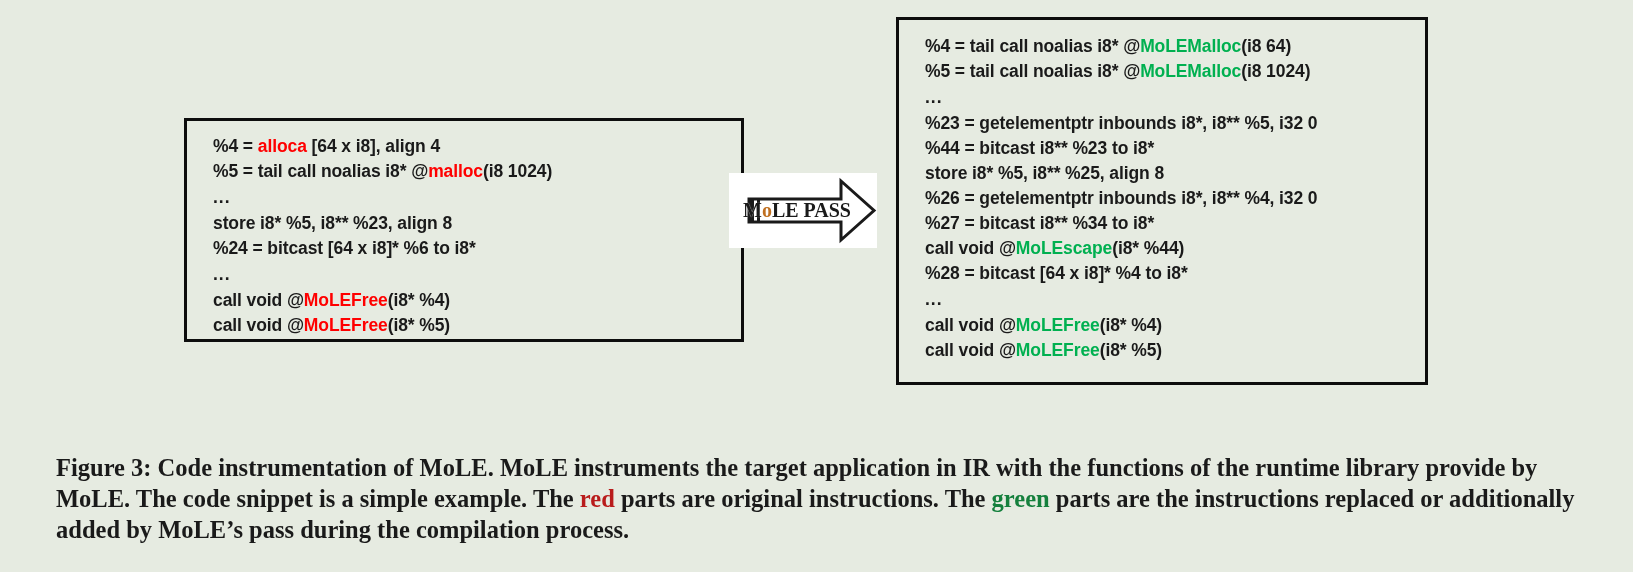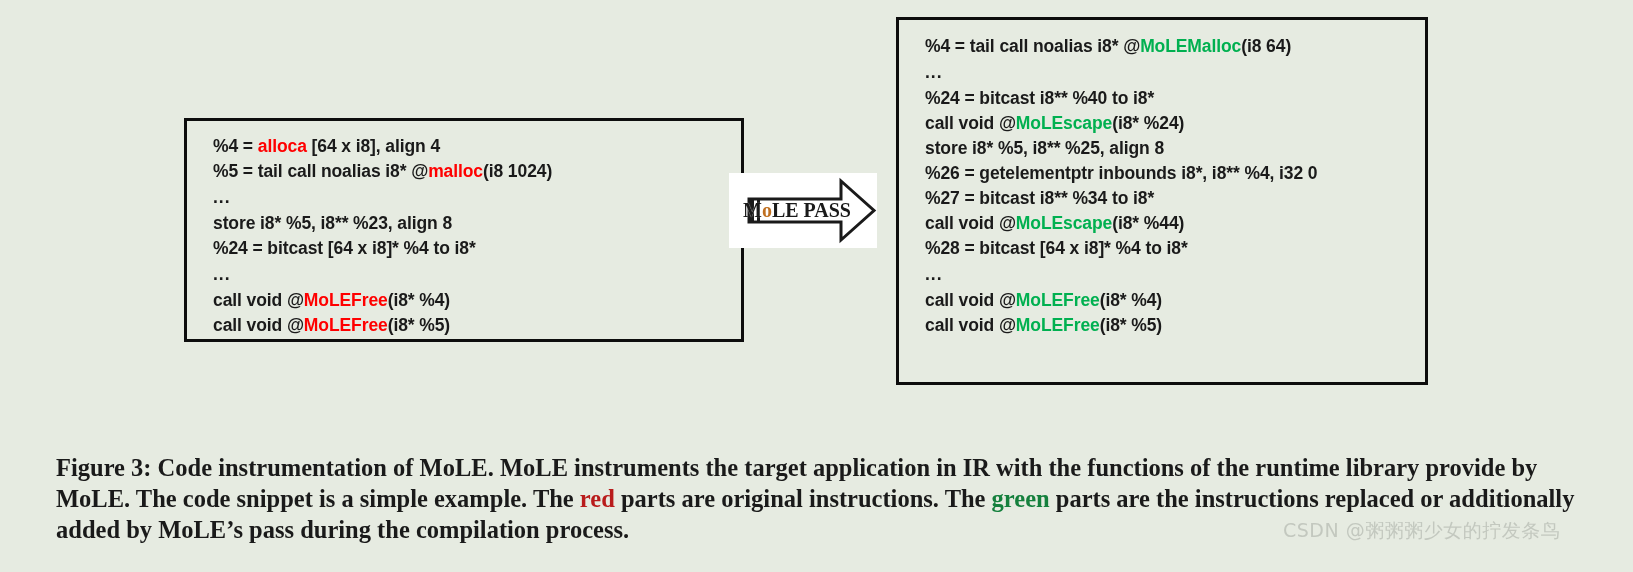--- a/index.html
+++ b/index.html
@@ -134,52 +134,52 @@
 <body>
 
 <div id="figure-root">
 
   <div class="code-box left">
     <ul class="code-list">
         <li class="code-line"><span>%4 = </span><span class="hl-red">alloca</span><span> [64 x i8], align 4</span></li>
         <li class="code-line"><span>%5 = tail call noalias i8* @</span><span class="hl-red">malloc</span><span>(i8 1024)</span></li>
         <li class="code-line ellipsis"><span>...</span></li>
         <li class="code-line"><span>store i8* %5, i8** %23, align 8</span></li>
-        <li class="code-line"><span>%24 = bitcast [64 x i8]* %4 to i8*</span></li>
+        <li class="code-line"><span>%24 = bitcast [64 x i8]* %6 to i8*</span></li>
         <li class="code-line ellipsis"><span>...</span></li>
         <li class="code-line"><span>call void @</span><span class="hl-red">MoLEFree</span><span>(i8* %4)</span></li>
         <li class="code-line"><span>call void @</span><span class="hl-red">MoLEFree</span><span>(i8* %5)</span></li>
       </ul>
   </div>
 
   <div id="pass-arrow-block">
     <svg id="pass-arrow-svg" viewBox="0 0 148 75">
       <polygon points="20,26 112,26 112,8 145,37.5 112,67 112,49 20,49" fill="#ffffff" stroke="#1a1a1a" stroke-width="3" stroke-linejoin="miter"></polygon>
       <rect x="20" y="26" width="5" height="23" fill="#1a1a1a"></rect>
       <rect x="28" y="26" width="3" height="23" fill="#1a1a1a"></rect>
     </svg>
     <div id="pass-arrow-label">
       <span>M</span><span class="tint">o</span><span>LE PASS</span>
     </div>
   </div>
 
   <div class="code-box right">
     <ul class="code-list">
         <li class="code-line"><span>%4 = tail call noalias i8* @</span><span class="hl-green">MoLEMalloc</span><span>(i8 64)</span></li>
+        <li class="code-line"><span>%5 = tail call noalias i8* @</span><span class="hl-green">MoLEMalloc</span><span>(i8 1024)</span></li>
         <li class="code-line ellipsis"><span>...</span></li>
-        <li class="code-line"><span>%24 = bitcast i8** %40 to i8*</span></li>
-        <li class="code-line"><span>call void @</span><span class="hl-green">MoLEscape</span><span>(i8* %24)</span></li>
+        <li class="code-line"><span>%23 = getelementptr inbounds i8*, i8** %5, i32 0</span></li>
+        <li class="code-line"><span>%44 = bitcast i8** %23 to i8*</span></li>
         <li class="code-line"><span>store i8* %5, i8** %25, align 8</span></li>
         <li class="code-line"><span>%26 = getelementptr inbounds i8*, i8** %4, i32 0</span></li>
         <li class="code-line"><span>%27 = bitcast i8** %34 to i8*</span></li>
         <li class="code-line"><span>call void @</span><span class="hl-green">MoLEscape</span><span>(i8* %44)</span></li>
         <li class="code-line"><span>%28 = bitcast [64 x i8]* %4 to i8*</span></li>
         <li class="code-line ellipsis"><span>...</span></li>
         <li class="code-line"><span>call void @</span><span class="hl-green">MoLEFree</span><span>(i8* %4)</span></li>
         <li class="code-line"><span>call void @</span><span class="hl-green">MoLEFree</span><span>(i8* %5)</span></li>
       </ul>
   </div>
 
   <div id="caption"><span>Figure 3: Code instrumentation of MoLE. MoLE instruments the target application in IR with the functions of the runtime library provide by MoLE. The code snippet is a simple example. The </span><span class="cap-red">red</span><span> parts are original instructions. The </span><span class="cap-green">green</span><span> parts are the instructions replaced or additionally added by MoLE’s pass during the compilation process.</span></div>
 
-  <div id="watermark">CSDN @粥粥粥少女的拧发条鸟</div>
 
 </div>
 
 </body></html>

